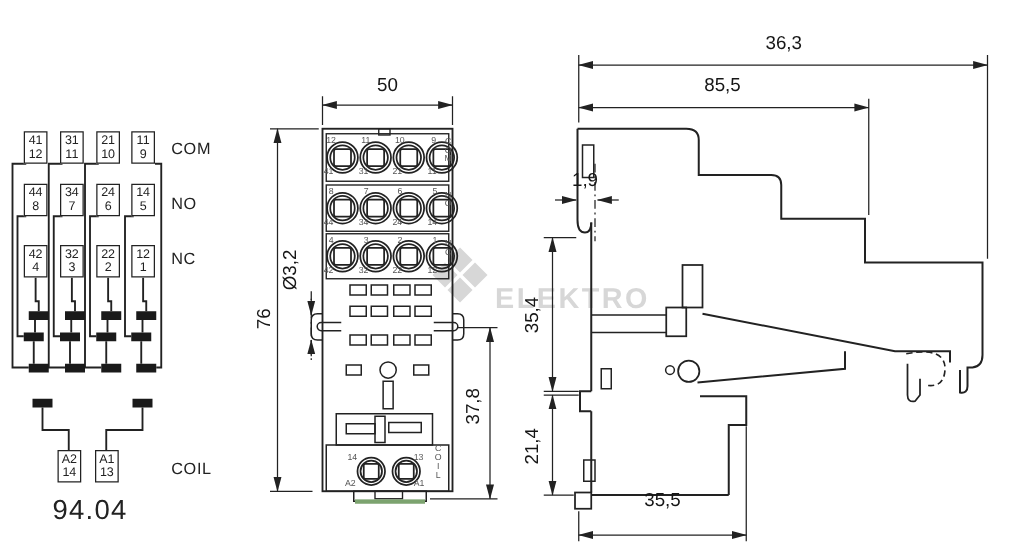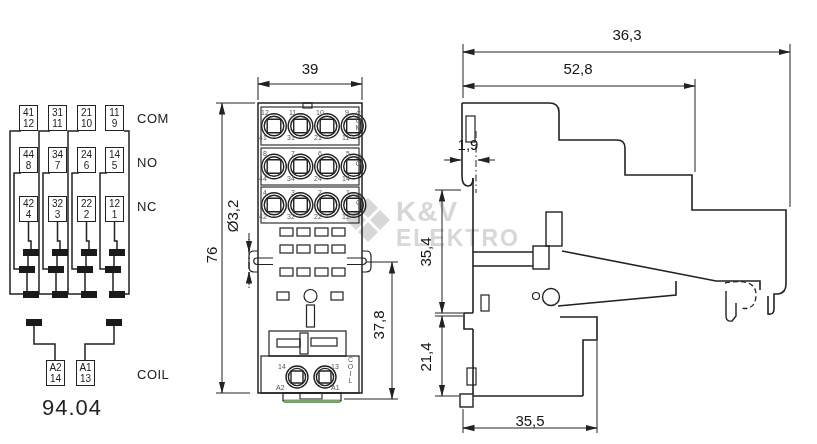--- a/index.html
+++ b/index.html
@@ -29,21 +29,20 @@
 
   <div class="wm">
     <svg width="48" height="54">
       <g fill="#d7d7d7">
         <path d="M24,2 L34,12 L24,22 L14,12 Z"></path>
         <path d="M36,14 L46,24 L36,34 L26,24 Z"></path>
         <path d="M12,14 L22,24 L12,34 L2,24 Z"></path>
         <path d="M24,26 L34,36 L24,46 L14,36 Z"></path>
       </g>
     </svg>
-    <div class="wm-line1">K&amp;V</div>
     <div class="wm-line2">ELEKTRO</div>
   </div>
 
   <svg class="art" width="817" height="444" viewBox="0 0 817 444">
     <defs>
       <marker id="mE" markerWidth="12" markerHeight="8" refX="11.5" refY="4" orient="auto" markerUnits="userSpaceOnUse">
         <path d="M12,4 L0,0.8 L0,7.2 Z" fill="#222"></path>
       </marker>
       <marker id="mS" markerWidth="12" markerHeight="8" refX="0.5" refY="4" orient="auto" markerUnits="userSpaceOnUse">
         <path d="M0,4 L12,0.8 L12,7.2 Z" fill="#222"></path>
@@ -242,21 +241,21 @@
       <div>A1</div>
       <div>13</div>
     </div>
 
     <div class="lbl rowlbl" style="left:137px;top:111px">COM</div>
     <div class="lbl rowlbl" style="left:137px;top:155px">NO</div>
     <div class="lbl rowlbl" style="left:137px;top:199px">NC</div>
     <div class="lbl rowlbl" style="left:137px;top:367px">COIL</div>
     <div class="lbl model" style="left:42px;top:395px">94.04</div>
 
-    <div class="lbl dim w40" style="left:290px;top:60px">39</div>
+    <div class="lbl dim w40" style="left:290px;top:60px">50</div>
     <div class="lbl dim rot" style="left:190px;top:246px">76</div>
     <div class="lbl dim rot" style="left:211px;top:207px">Ø3,2</div>
     <div class="lbl dim rot" style="left:357px;top:316px">37,8</div>
 
     <div class="flbl" style="left:261px;top:109px">12</div>
     <div class="flbl" style="left:289px;top:109px">11</div>
     <div class="flbl" style="left:316px;top:109px">10</div>
     <div class="flbl" style="left:345px;top:109px">9</div>
     <div class="flbl" style="left:259px;top:134px">41</div>
     <div class="flbl" style="left:287px;top:134px">31</div>
@@ -284,19 +283,19 @@
     <div class="flbl" style="left:342px;top:213px">12</div>
     <div class="vtext" style="left:354px;top:192px">NC</div>
 
     <div class="flbl" style="left:278px;top:363px">14</div>
     <div class="flbl" style="left:331px;top:363px">13</div>
     <div class="flbl" style="left:276px;top:384px">A2</div>
     <div class="flbl" style="left:331px;top:384px">A1</div>
     <div class="vtext" style="left:346px;top:356px">COIL</div>
 
     <div class="lbl dim" style="left:597px;top:26px">36,3</div>
-    <div class="lbl dim" style="left:548px;top:60px">52,8</div>
+    <div class="lbl dim" style="left:548px;top:60px">85,5</div>
     <div class="lbl dim w40" style="left:448px;top:136px">1,9</div>
     <div class="lbl dim rot" style="left:404px;top:243px">35,4</div>
     <div class="lbl dim rot" style="left:404px;top:348px">21,4</div>
-    <div class="lbl dim" style="left:500px;top:412px">35,5</div>
+    <div class="lbl dim" style="left:500px;top:392px">35,5</div>
   </div>
 </div>
 
 </body></html>

